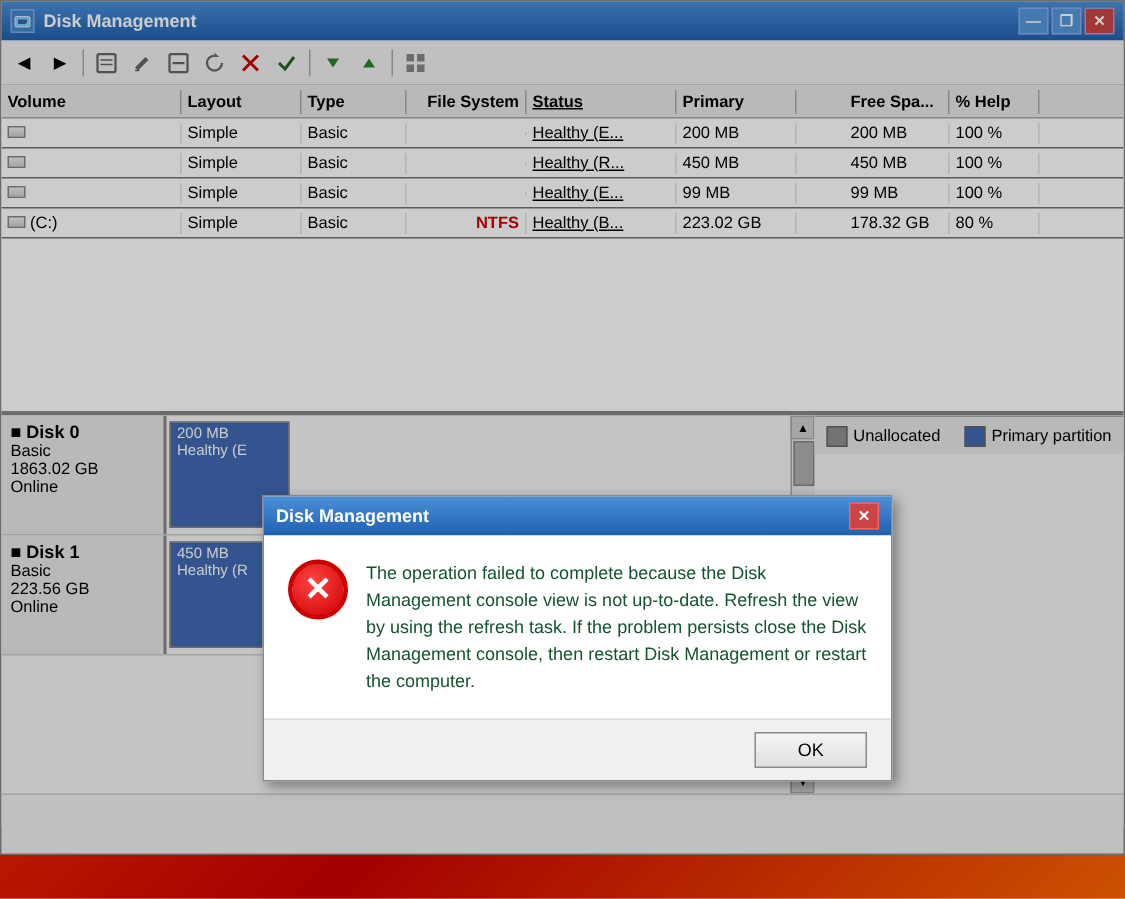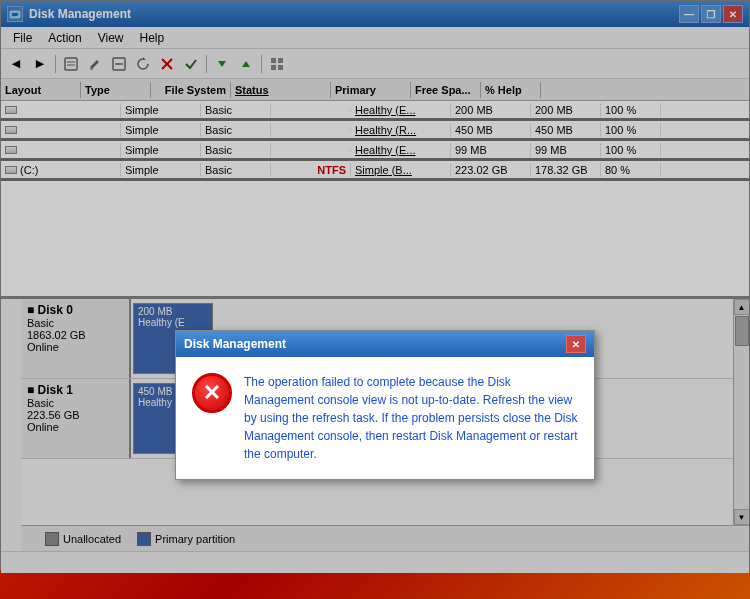--- a/index.html
+++ b/index.html
@@ -140,28 +140,28 @@
       font-weight: bold;
       white-space: nowrap;
       overflow: hidden;
     }
     .col-volume  { width: 120px; }
     .col-layout  { width: 80px; }
     .col-type    { width: 70px; }
     .col-fs      { width: 80px; text-align: right; }
     .col-status  { width: 100px; text-decoration: underline; }
     .col-cap     { width: 80px; }
-    .col-free    { width: 70px; }
+    .col-free    { width: 70px; margin-left: 32px; }
     .col-pct     { width: 60px; }
 
     .table-row {
       display: flex;
       height: 20px;
       align-items: center;
-      border-bottom: 3px solid #737373;
+      border-bottom: 1px solid #737373;
     }
     .td {
       border-right: 1px solid #e0e0e0;
       padding: 1px 4px;
       font-size: 11px;
       white-space: nowrap;
       overflow: hidden;
     }
     .td.ntfs { color: #cc0000; font-weight: bold; }
     .drive-icon {
@@ -255,21 +255,21 @@
       margin: 1px;
     }
 
     
     .legend-bar {
       height: 26px;
       background: #e8e8e8;
       border-top: 1px solid #aaa;
       display: flex;
       align-items: center;
-      padding: 0 24px;
+      padding: 0 8px;
       gap: 16px;
       font-size: 11px;
     }
     .legend-item {
       display: flex;
       align-items: center;
       gap: 4px;
     }
     .legend-swatch {
       width: 14px;
@@ -353,21 +353,21 @@
       display: flex;
       align-items: center;
       justify-content: center;
       color: white;
       font-size: 22px;
       font-weight: bold;
     }
     .dialog-message {
       font-size: 12px;
       line-height: 1.5;
-      color: #1d4ed8;
+      color: #14532d;
     }
     .dialog-footer {
       padding: 8px 16px;
       display: flex;
       justify-content: flex-end;
       background: #f0f0f0;
       border-top: 1px solid #ddd;
     }
     .ok-btn {
       width: 75px;
@@ -397,26 +397,20 @@
       </svg>
     </div>
     <span class="title-bar-text">Disk Management</span>
     <div class="title-bar-controls">
       <div class="title-btn">—</div>
       <div class="title-btn">❐</div>
       <div class="title-btn close">✕</div>
     </div>
   </div>
 
-  <div class="menu-bar">
-    <span class="menu-item">File</span>
-    <span class="menu-item">Action</span>
-    <span class="menu-item">View</span>
-    <span class="menu-item">Help</span>
-  </div>
 
   <div class="toolbar">
     <div class="tool-btn">◀</div>
     <div class="tool-btn">▶</div>
     <div class="tool-separator"></div>
     <div class="tool-btn">
       <svg width="16" height="16" viewBox="0 0 16 16">
           <rect x="2" y="2" width="12" height="12" rx="1" fill="none" stroke="#666" stroke-width="1.5"></rect>
           <line x1="4" y1="6" x2="12" y2="6" stroke="#666" stroke-width="1"></line>
           <line x1="4" y1="9" x2="12" y2="9" stroke="#666" stroke-width="1"></line>
@@ -468,20 +462,21 @@
           <rect x="2" y="2" width="5" height="5" fill="#888"></rect>
           <rect x="9" y="2" width="5" height="5" fill="#888"></rect>
           <rect x="2" y="9" width="5" height="5" fill="#888"></rect>
           <rect x="9" y="9" width="5" height="5" fill="#888"></rect>
         </svg>
     </div>
   </div>
 
   <div class="top-panel">
     <div class="table-header">
+      <div class="th col-volume">Volume</div>
       <div class="th col-layout">Layout</div>
       <div class="th col-type">Type</div>
       <div class="th col-fs">File System</div>
       <div class="th col-status">Status</div>
       <div class="th col-cap">Primary</div>
       <div class="th col-free">Free Spa...</div>
       <div class="th col-pct">% Help</div>
     </div>
 
     <div class="table-row">
@@ -520,28 +515,28 @@
       <div class="td col-free">99 MB</div>
       <div class="td col-pct">100 %</div>
     </div>
     <div class="table-row">
       <div class="td col-volume">
         <span class="drive-icon"></span> (C:)
       </div>
       <div class="td col-layout">Simple</div>
       <div class="td col-type">Basic</div>
       <div class="td col-fs ntfs">NTFS</div>
-      <div class="td col-status">Simple (B...</div>
+      <div class="td col-status">Healthy (B...</div>
       <div class="td col-cap">223.02 GB</div>
       <div class="td col-free">178.32 GB</div>
       <div class="td col-pct">80 %</div>
     </div>
   </div>
 
-  <div class="bottom-panel" style="display:flex; flex-direction:column; height: 252px; margin-left: 20px;">
+  <div class="bottom-panel" style="display:flex; flex-direction:row; height: 252px;">
     <div style="display:flex; flex:1; overflow:hidden;">
       <div class="disk-view-area" style="flex:1;">
 
         <div class="disk-row">
           <div class="disk-label">
             <div class="disk-name">■ Disk 0</div>
             <div class="disk-type">Basic</div>
             <div class="disk-size">1863.02 GB</div>
             <div class="disk-status">Online</div>
           </div>
@@ -599,14 +594,17 @@
 <div class="dialog-overlay">
   <div class="dialog">
     <div class="dialog-title-bar">
       <span class="dialog-title-text">Disk Management</span>
       <div class="dialog-close-btn">✕</div>
     </div>
     <div class="dialog-body">
       <div class="dialog-icon">✕</div>
       <div class="dialog-message">The operation failed to complete because the Disk Management console view is not up-to-date.  Refresh the view by using the refresh task. If the problem persists close the Disk Management console, then restart Disk Management or restart the computer.</div>
     </div>
+    <div class="dialog-footer">
+      <button class="ok-btn">OK</button>
+    </div>
   </div>
 </div>
 
 </body></html>

